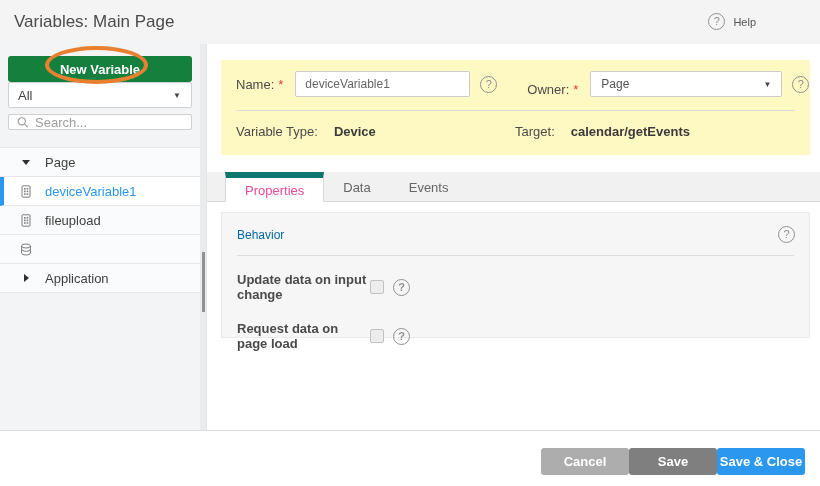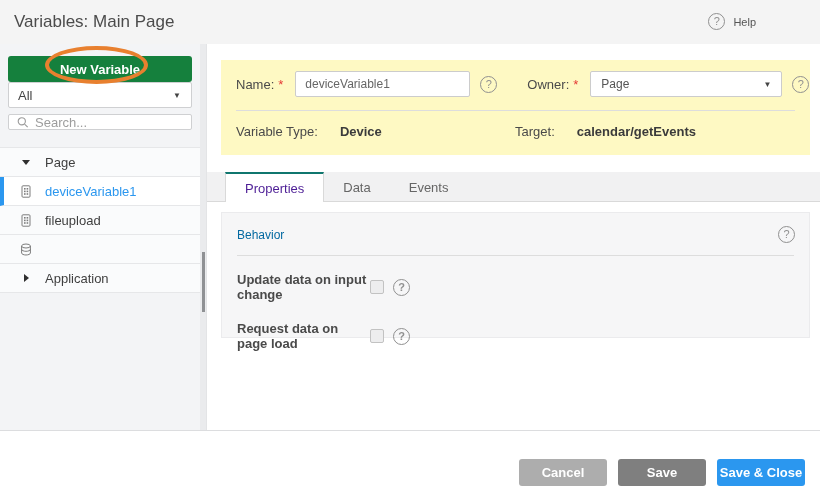--- a/index.html
+++ b/index.html
@@ -59,52 +59,52 @@
   
   .main { position:absolute; left:207px; top:44px; width:613px; height:386px; background:#fff; }
 
   .form-panel { position:absolute; left:14px; top:16px; width:589px; height:95px; background:#fef9c3; }
   .form-row1 { display:flex; align-items:center; padding:11px 15px 0 15px; }
   .field-label { font-size:13px; color:#4a4a4a; white-space:nowrap; }
   .req { color:#e53935; font-size:13px; margin-left:4px; }
   .text-input { width:192px; height:26px; margin-left:12px; border:1px solid #ccc; border-radius:2px;
     background:#fff; font-size:12px; color:#666; padding:0 9px; font-family:inherit; outline:none; }
   .form-row1 .help-circle { margin-left:10px; }
-  .owner-group { margin-left:30px; display:flex; align-items:center; }
+  .owner-group { margin-left:30px; display:flex; align-items:flex-end; }
   .fake-select { width:192px; height:26px; margin-left:12px; background:#fff; border:1px solid #ccc;
     border-radius:2px; display:flex; align-items:center; padding:0 10px; cursor:pointer; }
   .fake-select .value { flex:1; font-size:12px; color:#555; }
   .panel-divider { height:1px; background:#ddd; margin:13px 15px 0 15px; }
   .form-row2 { display:flex; align-items:center; padding:13px 15px 0 15px; }
   .kv { display:flex; align-items:center; }
-  .kv .v { font-size:13px; color:#3b3b3b; font-weight:bold; margin-left:22px; }
+  .kv .v { font-size:13px; color:#3b3b3b; font-weight:bold; margin-left:16px; }
   .kv-type { width:279px; }
 
   .tabbar { position:absolute; left:0; top:128px; width:613px; height:30px; background:#f1f1f2;
     display:flex; align-items:stretch; padding-left:18px; position:absolute; }
   .tabbar::after { content:""; position:absolute; left:0; right:0; bottom:0; height:1px; background:#d9d9d9; }
   .tab { display:flex; align-items:center; padding:0 19px; font-size:13px; color:#666; cursor:pointer; }
-  .tab.active { position:relative; z-index:1; background:#fff; border:1px solid #d9d9d9; border-top:2px solid #0f766e;
-    border-bottom:none; color:#4c1d95; }
+  .tab.active { position:relative; z-index:1; background:#fff; border:1px solid #d9d9d9; border-top:6px solid #0f766e;
+    border-bottom:none; color:#ec4899; }
 
   .behavior-panel { position:absolute; left:14px; top:168px; width:589px; height:126px;
     background:#f6f6f7; border:1px solid #ebebed; }
   .behavior-head { display:flex; align-items:center; padding:13px 14px 0 15px; }
   .behavior-title { flex:1; font-size:12px; color:#0369a1; }
   .behavior-divider { height:1px; background:#ddd; margin:12px 15px 0 15px; }
   .opt-row { display:flex; align-items:center; padding-left:15px; margin-top:16px;font-weight:bold; }
   .opt-row + .opt-row { margin-top:19px; }
   .opt-label { width:133px; font-size:13px; color:#4a4a4a; }
   .checkbox { width:14px; height:14px; background:#ededee; border:1px solid #c2c2c2; border-radius:2px; cursor:pointer; }
   .opt-row .help-circle { margin-left:9px; }
 
   
   .footer { position:absolute; left:0; top:430px; width:820px; height:56px; background:#fff;
-    border-top:1px solid #dcdddf; display:flex; justify-content:flex-end; align-items:flex-end;
-    gap:11px; padding:17px 15px 0 0; }
+    border-top:1px solid #dcdddf; display:flex; justify-content:flex-end; align-items:flex-start;
+    padding:17px 15px 0 0; }
   .btn { width:88px; height:27px; border:none; border-radius:3px; color:#fff;
     font-size:13px; font-weight:bold; font-family:inherit; cursor:pointer; }
   .btn-cancel { background:#adadad; }
   .btn-save { background:#7f7f7f; }
   .btn-primary { background:#2b97ef; }
 
   svg { display:block; }
 </style>
 </head>
 <body>

